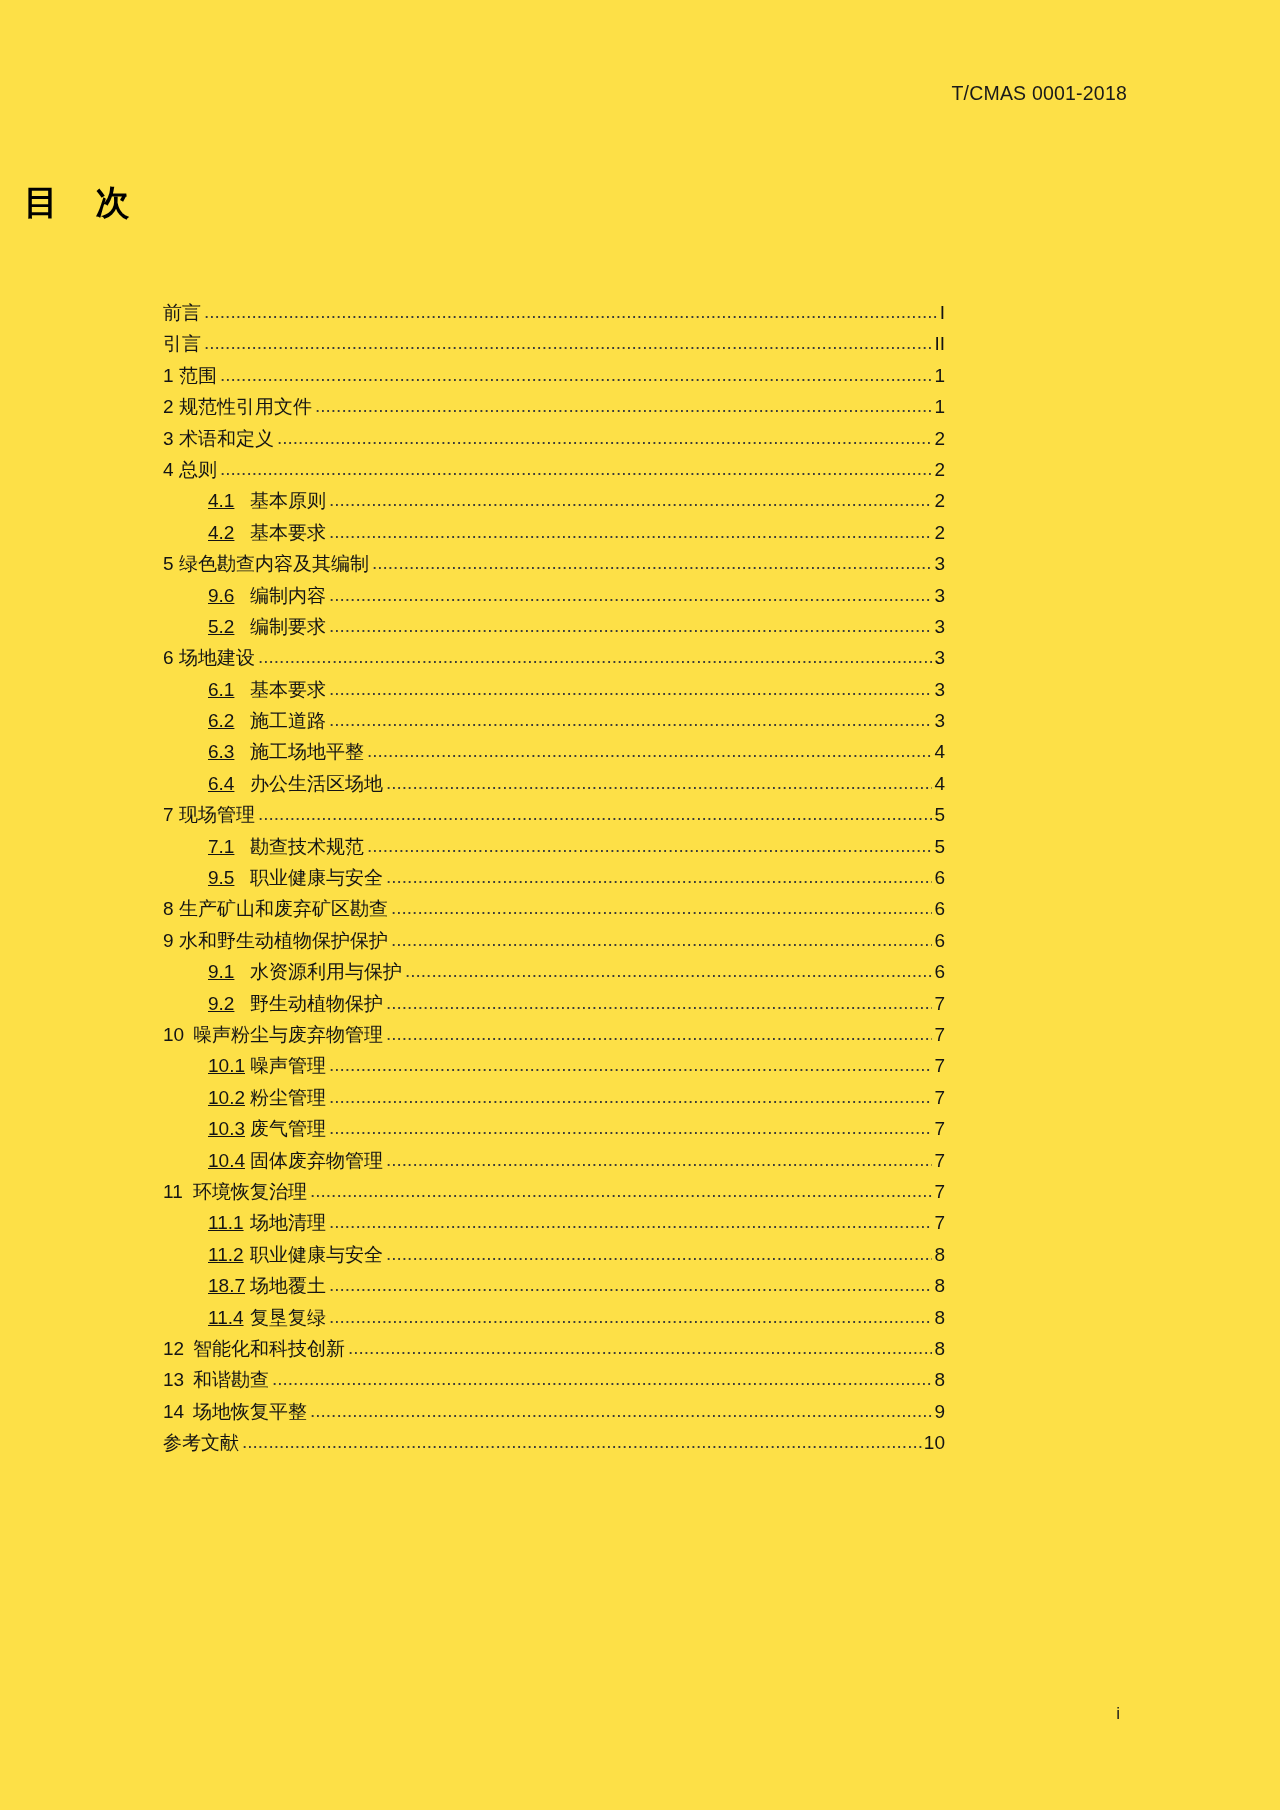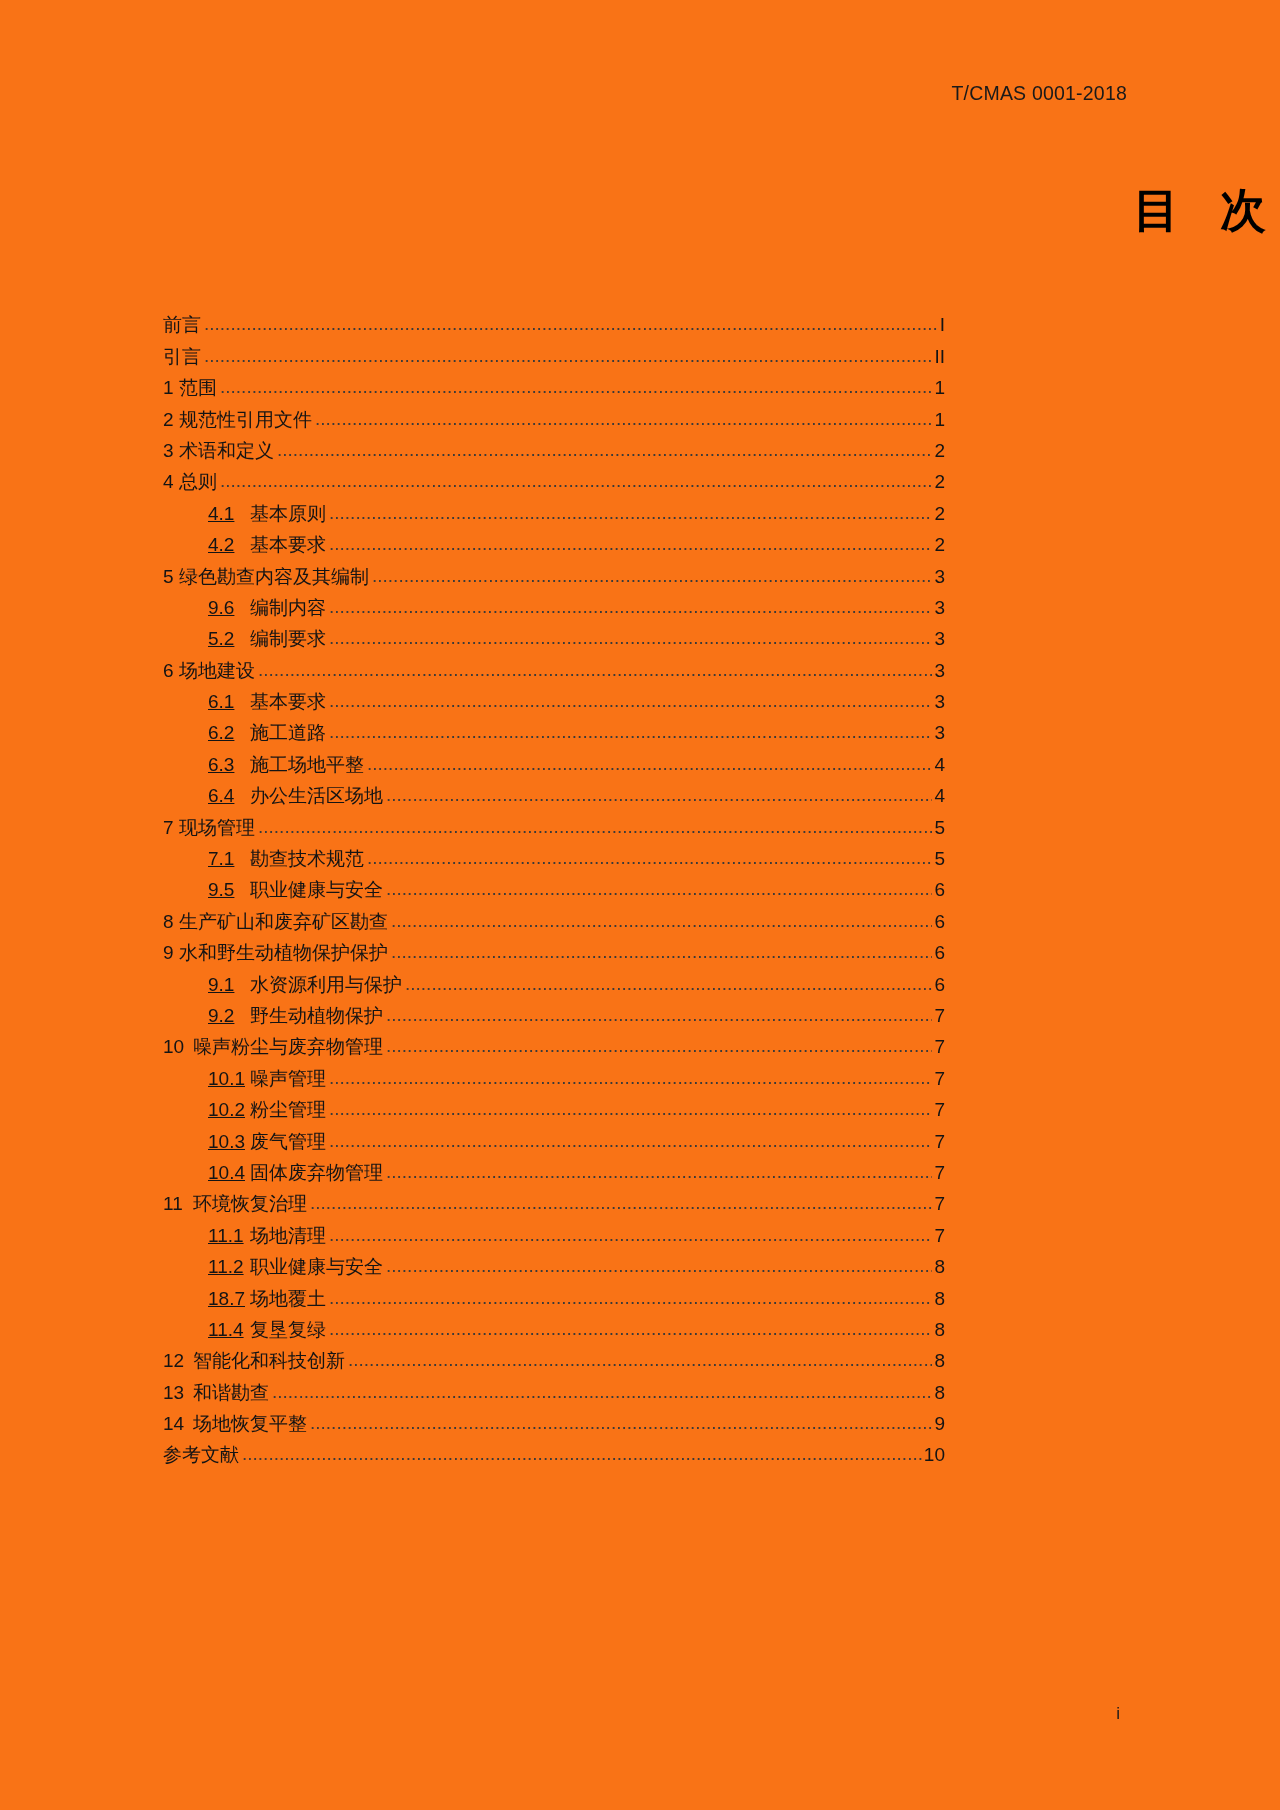--- a/index.html
+++ b/index.html
@@ -9,54 +9,54 @@
   }
   body {
     font-family: "Liberation Sans", "DejaVu Sans", sans-serif;
     color: #000000;
   }
   .page {
     position: relative;
     width: 1280px;
     height: 1810px;
     margin: 0 auto;
-    background: #f97316;
+    background: #fde047;
     box-sizing: border-box;
     overflow: hidden;
   }
   .header-code {
     position: absolute;
     top: 82px;
     right: 153px;
     font-size: 19.5px;
     letter-spacing: 0.2px;
     color: #1a1a1a;
     white-space: nowrap;
   }
   .doc-title {
     position: absolute;
     top: 180px;
     left: 0;
     right: 0;
-    text-align: right;
-    font-size: 46px;
+    text-align: left;
+    font-size: 34px;
     font-weight: bold;
     letter-spacing: 14px;
     color: #000000;
     margin-left: 24px;
   }
   .toc {
     position: absolute;
     top: 303px;
     left: 163px;
     width: 782px;
   }
   .toc-row {
     display: flex;
-    align-items: flex-end;
+    align-items: flex-start;
     font-size: 19px;
     line-height: 1.0;
     height: 31.4px;
     color: #141414;
     white-space: nowrap;
   }
   .toc-num {
     display: inline-block;
     flex: none;
   }

